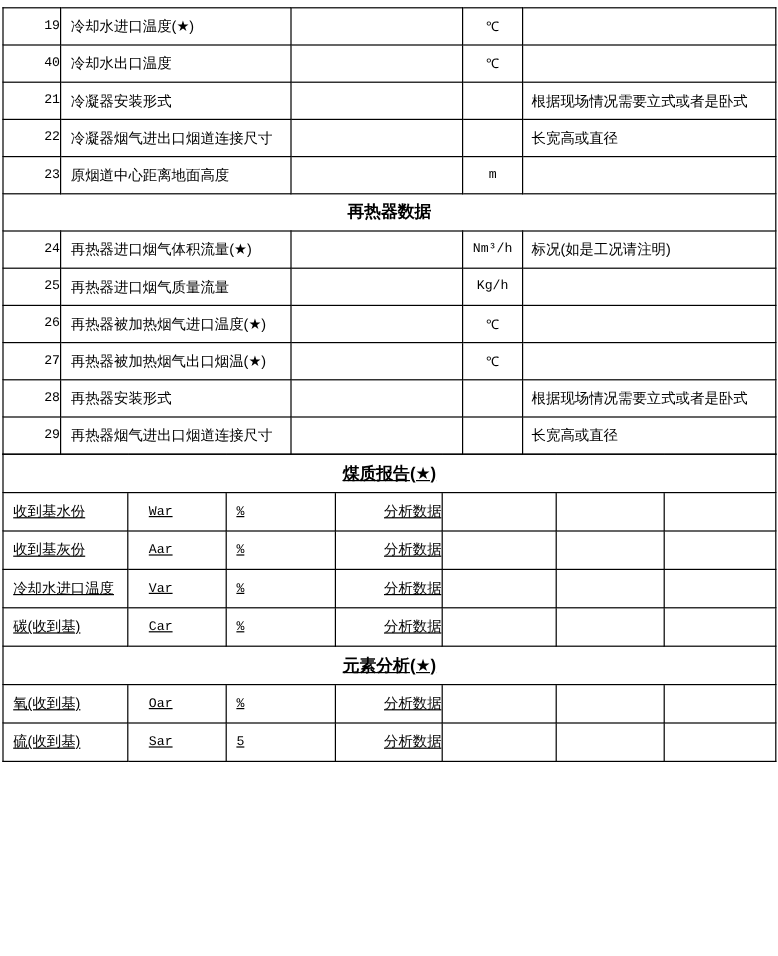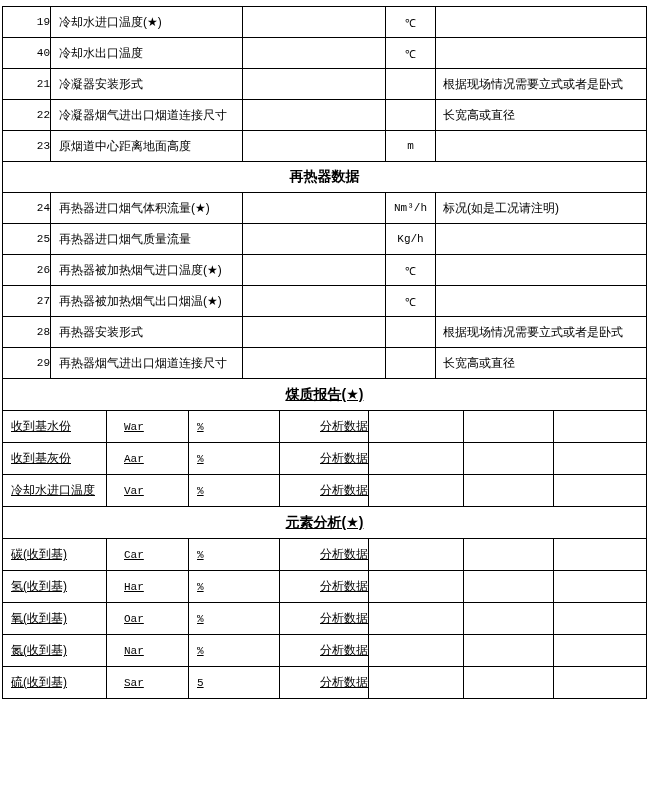--- a/index.html
+++ b/index.html
@@ -152,52 +152,34 @@
     <tr>
       <td class="item">冷却水进口温度</td>
       <td class="sym">Var</td>
       <td class="usym">%</td>
       <td class="method">分析数据</td>
       <td></td>
       <td></td>
       <td></td>
     </tr>
     <tr>
-      <td class="section" colspan="7">元素分析(★)</td>
-    </tr>
-    <tr>
       <td class="item">碳(收到基)</td>
       <td class="sym">Car</td>
       <td class="usym">%</td>
       <td class="method">分析数据</td>
       <td></td>
       <td></td>
       <td></td>
     </tr>
     <tr>
-      <td class="item">氢(收到基)</td>
-      <td class="sym">Har</td>
-      <td class="usym">%</td>
-      <td class="method">分析数据</td>
-      <td></td>
-      <td></td>
-      <td></td>
+      <td class="section" colspan="7">元素分析(★)</td>
     </tr>
     <tr>
       <td class="item">氧(收到基)</td>
       <td class="sym">Oar</td>
-      <td class="usym">%</td>
-      <td class="method">分析数据</td>
-      <td></td>
-      <td></td>
-      <td></td>
-    </tr>
-    <tr>
-      <td class="item">氮(收到基)</td>
-      <td class="sym">Nar</td>
       <td class="usym">%</td>
       <td class="method">分析数据</td>
       <td></td>
       <td></td>
       <td></td>
     </tr>
     <tr>
       <td class="item">硫(收到基)</td>
       <td class="sym">Sar</td>
       <td class="usym">5</td>

